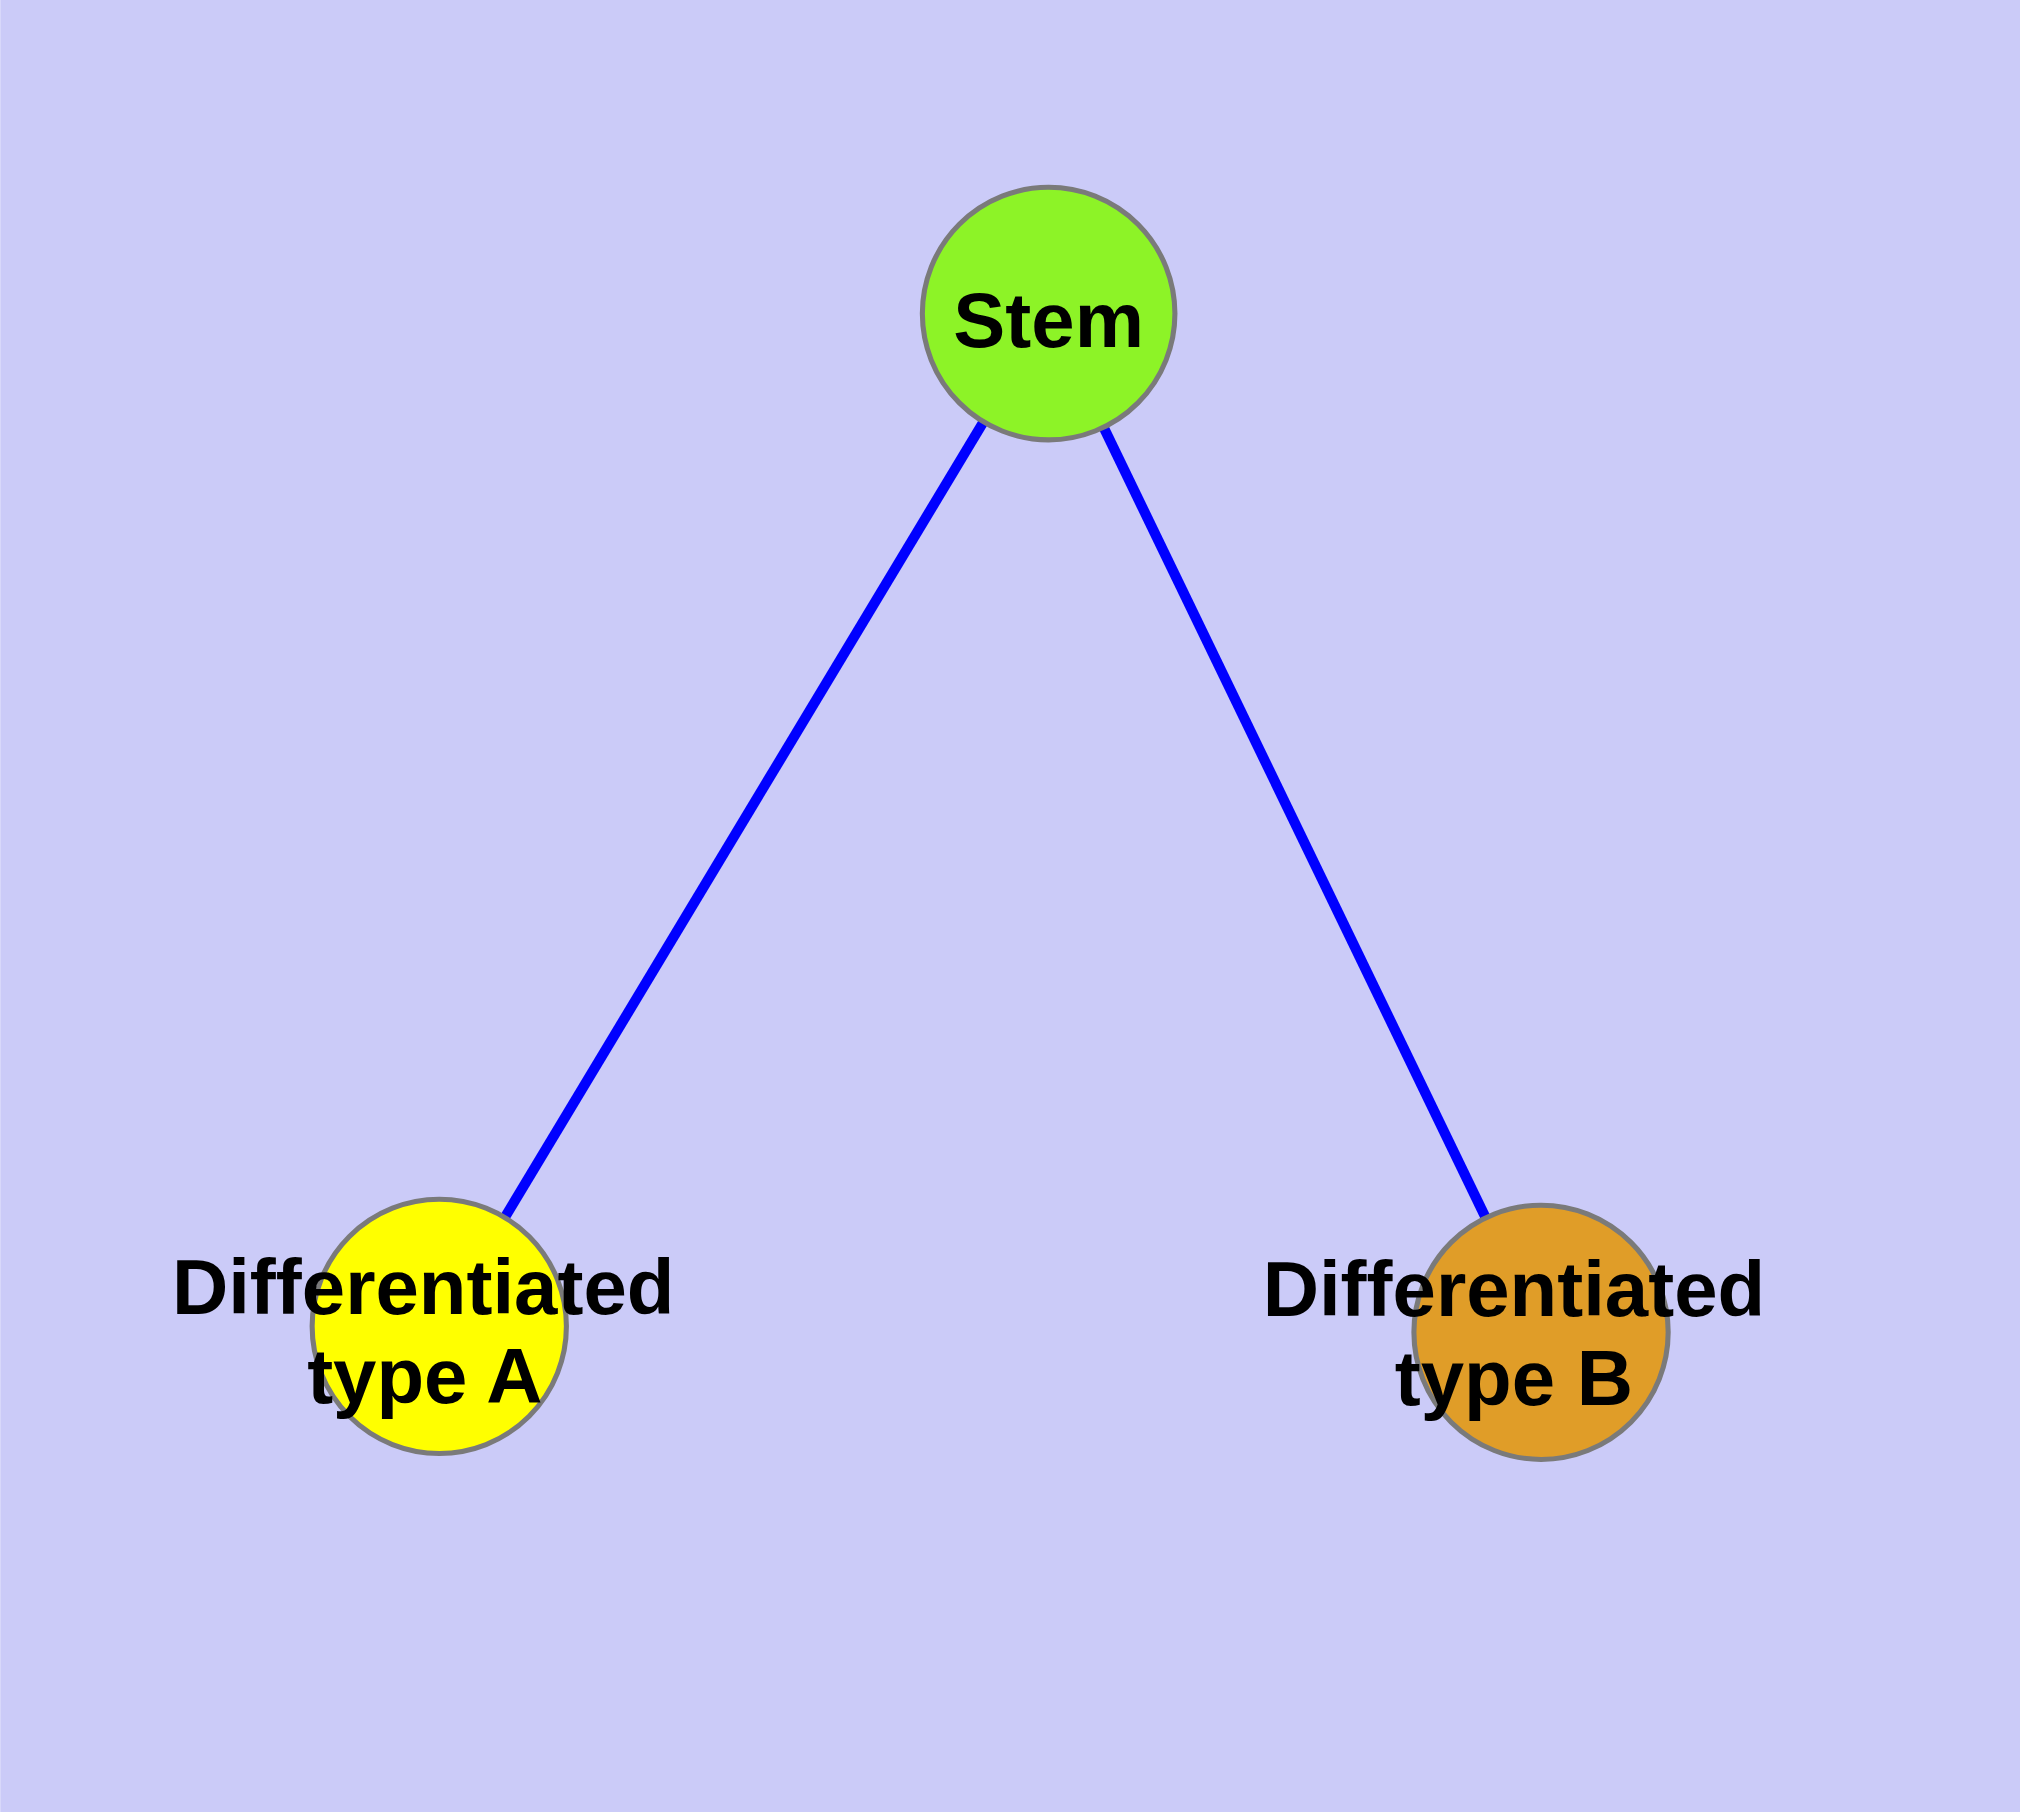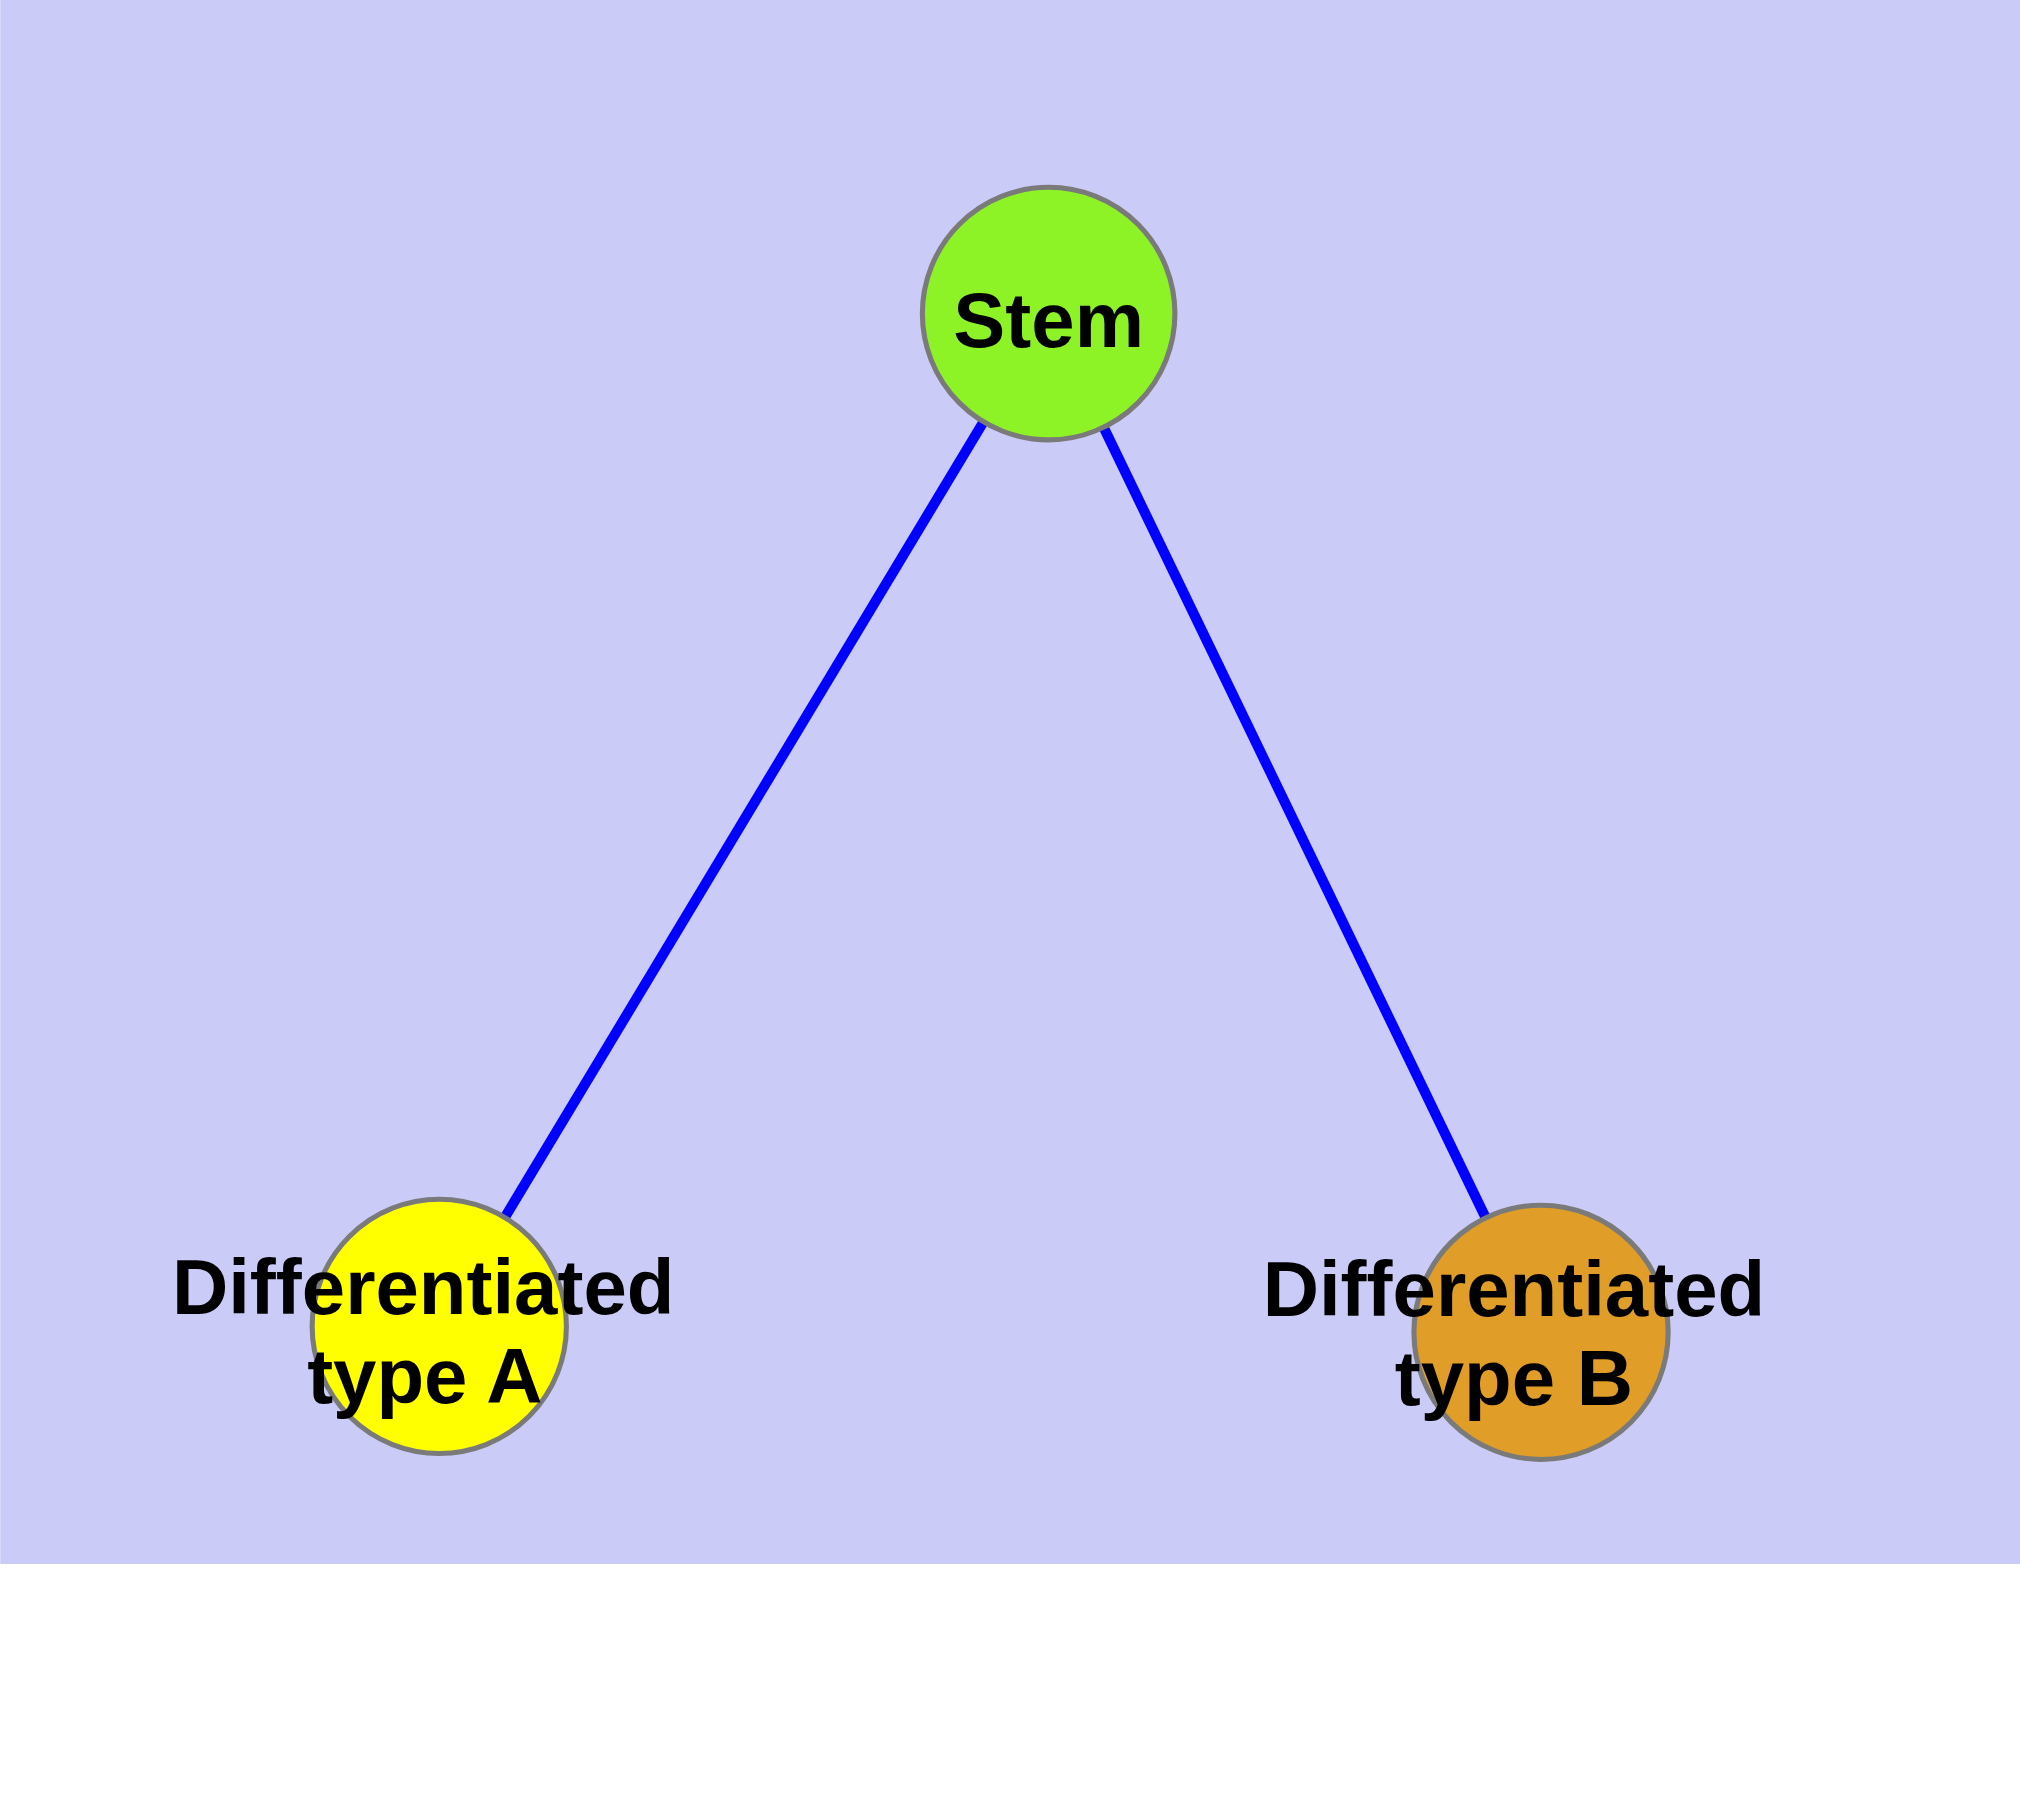--- a/index.html
+++ b/index.html
@@ -2,21 +2,21 @@
 <html style="font-size:13.6px"><head>
 <meta charset="utf-8">
 <style>
   html, body {
     margin: 0;
     padding: 0;
     background: #ffffff;
   }
   .diagram-wrap {
     width: 2021px;
-    height: 1564px;
+    height: 1812px;
     overflow: hidden;
   }
   svg {
     display: block;
   }
   .node-label {
     font-family: "Liberation Sans", sans-serif;
     font-weight: bold;
     font-size: 92px;
     fill: #000000;

